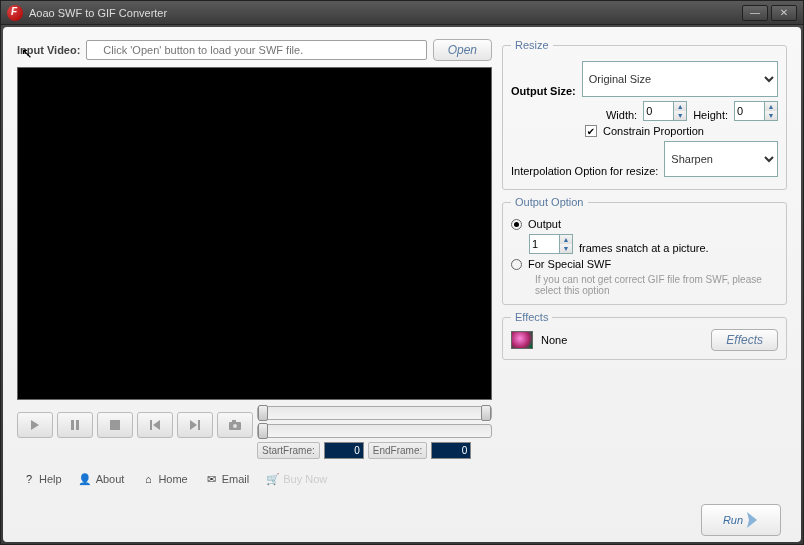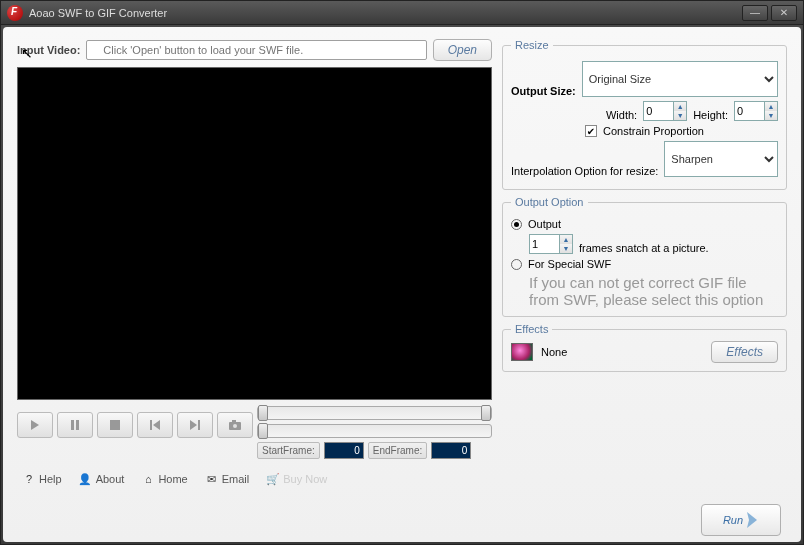--- a/index.html
+++ b/index.html
@@ -35,21 +35,21 @@
 .row.right { justify-content: flex-end; }
 .row.center { justify-content: center; }
 .sel { height: 36px; border: 1px solid #8aa; background: #fff; padding: 0 2px; font-size: 11px; color: #333; }
 .spin { display: flex; }
 .spin input { width: 30px; height: 20px; border: 1px solid #8aa; border-right: none; text-align: left; padding: 0 2px; }
 .spin .arrows { width: 14px; height: 20px; border: 1px solid #8aa; display: flex; flex-direction: column; }
 .spin .arrows span { flex: 1; display: flex; align-items: center; justify-content: center; font-size: 7px; color: #3a6ea5; background: linear-gradient(#f4f4f4,#e0e0e0); }
 .checkbox { width: 12px; height: 12px; border: 1px solid #888; background: #fff; display: inline-flex; align-items: center; justify-content: center; font-size: 10px; color: #000; }
 .radio { width: 11px; height: 11px; border: 1px solid #666; border-radius: 50%; display: inline-flex; align-items: center; justify-content: center; }
 .radio .dot { width: 5px; height: 5px; background: #000; border-radius: 50%; }
-.hint { color: #999; font-size: 15px; margin-left: 18px; }
+.hint { color: #999; font-size: 10px; margin-left: 24px; }
 .effects-row { display: flex; align-items: center; gap: 8px; }
 .effects-row .thumb-img { width: 22px; height: 18px; background: radial-gradient(circle at 40% 40%, #f8d, #a26 60%, #063 90%); border: 1px solid #666; }
 .run-btn { position: absolute; right: 20px; bottom: 6px; width: 80px; height: 32px; background: linear-gradient(#fff,#e8e8e8); border: 1px solid #b0b0b0; border-radius: 4px; color: #3a6ea5; font-size: 18px; font-style: italic; display: flex; align-items: center; justify-content: center; gap: 4px; }
 .footer { display: flex; gap: 18px; margin-top: 10px; padding: 4px 6px; align-items: center; }
 .footer a { color: #555; text-decoration: none; display: flex; align-items: center; gap: 4px; font-size: 11px; }
 .footer a span.ico { width: 12px; height: 12px; color: #333; display: flex; align-items: center; justify-content: center; }
 .footer a.disabled { color: #ccc; }
 .bold { font-weight: bold; }
 .info-grid { display: grid; grid-template-columns: 1fr 1fr; gap: 2px 10px; }
 </style>

